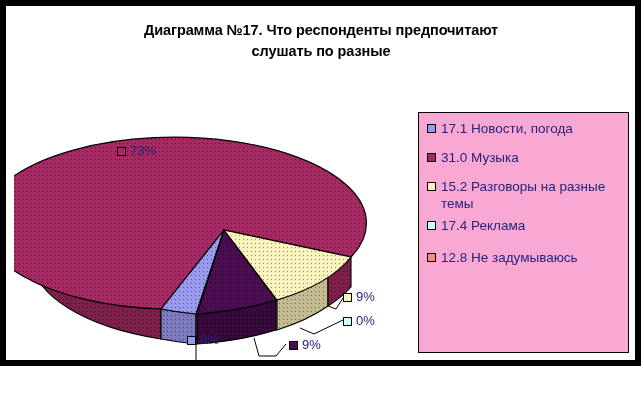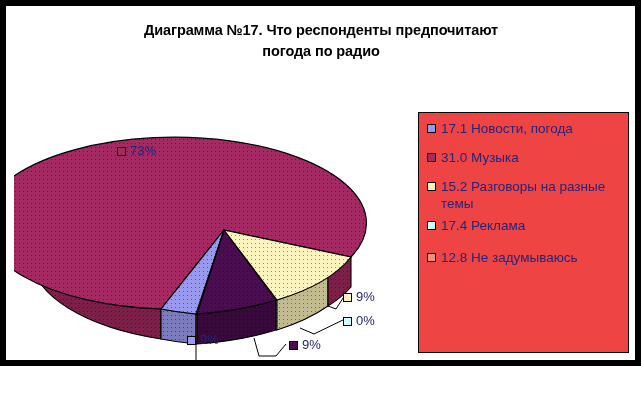--- a/index.html
+++ b/index.html
@@ -71,21 +71,21 @@
 
   
   #legend {
     position: absolute;
     left: 412px;
     top: 106px;
     width: 211px;
     height: 241px;
     border: 1.5px solid #000000;
     box-sizing: border-box;
-    background: #ef4444;
+    background: #f9a8d4;
     padding: 7px 6px 0 8px;
   }
   .legend-row {
     display: flex;
     align-items: flex-start;
     gap: 5px;
     margin-bottom: 2px;
   }
   .legend-row .sw {
     width: 9px;
@@ -103,21 +103,21 @@
   .sp-10 { height: 10px; }
   .sp-3  { height: 3px; }
 </style>
 </head>
 <body>
 
 <div id="screen">
 
   <div id="chart-title">
     <div>Диаграмма №17. Что респонденты предпочитают</div>
-    <div>погода по радио</div>
+    <div>слушать по разные</div>
   </div>
 
   <div id="pie-area">
     <svg id="pie-svg" width="400" height="290" viewBox="0 0 400 290">
       <defs>
         <pattern id="dots" width="4" height="4" patternUnits="userSpaceOnUse">
           <rect width="4" height="4" fill="none"></rect>
           <rect x="1" y="1" width="1" height="1" fill="#000000" opacity="0.42"></rect>
         </pattern>
       </defs>

